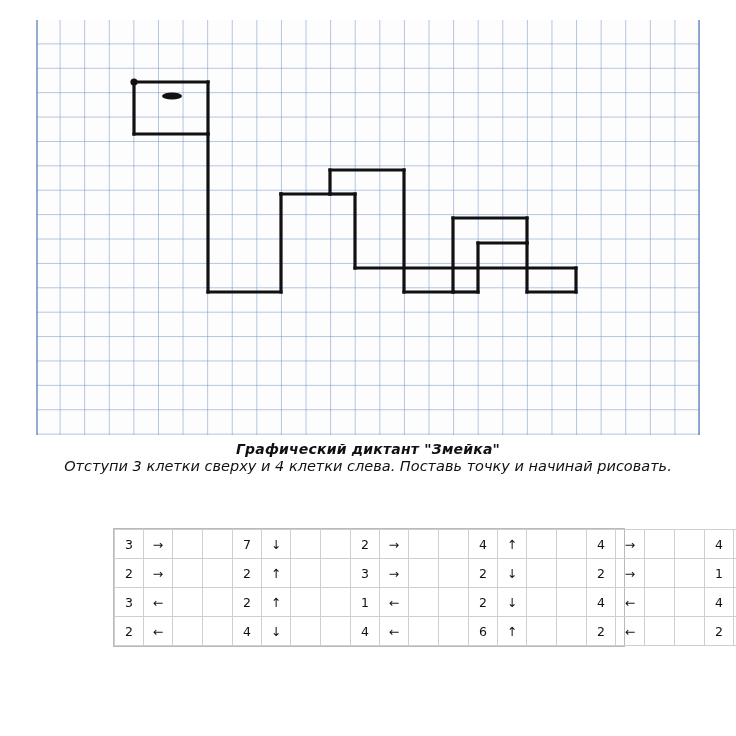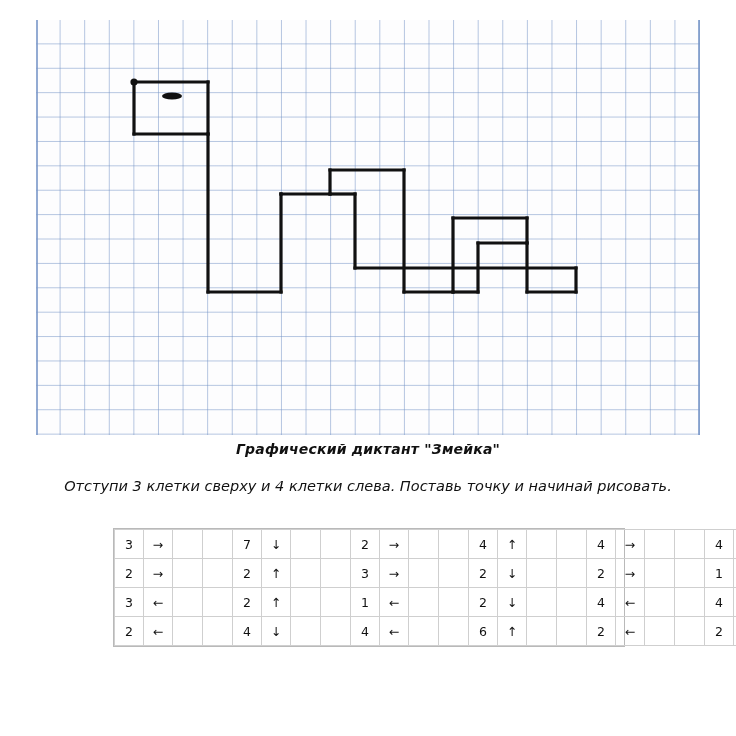--- a/index.html
+++ b/index.html
@@ -74,21 +74,21 @@
     font-family: "DejaVu Sans", sans-serif;
     font-size: 14px;
     font-weight: bold;
     font-style: italic;
     color: #111;
     letter-spacing: 0.2px;
   }
   .instruction {
     position: absolute;
     left: 0;
-    top: 478px;
+    top: 458px;
     width: 736px;
     text-align: center;
     font-family: "DejaVu Sans", sans-serif;
     font-size: 14.5px;
     font-style: italic;
     color: #111;
   }
 
   
   .table-wrap {

